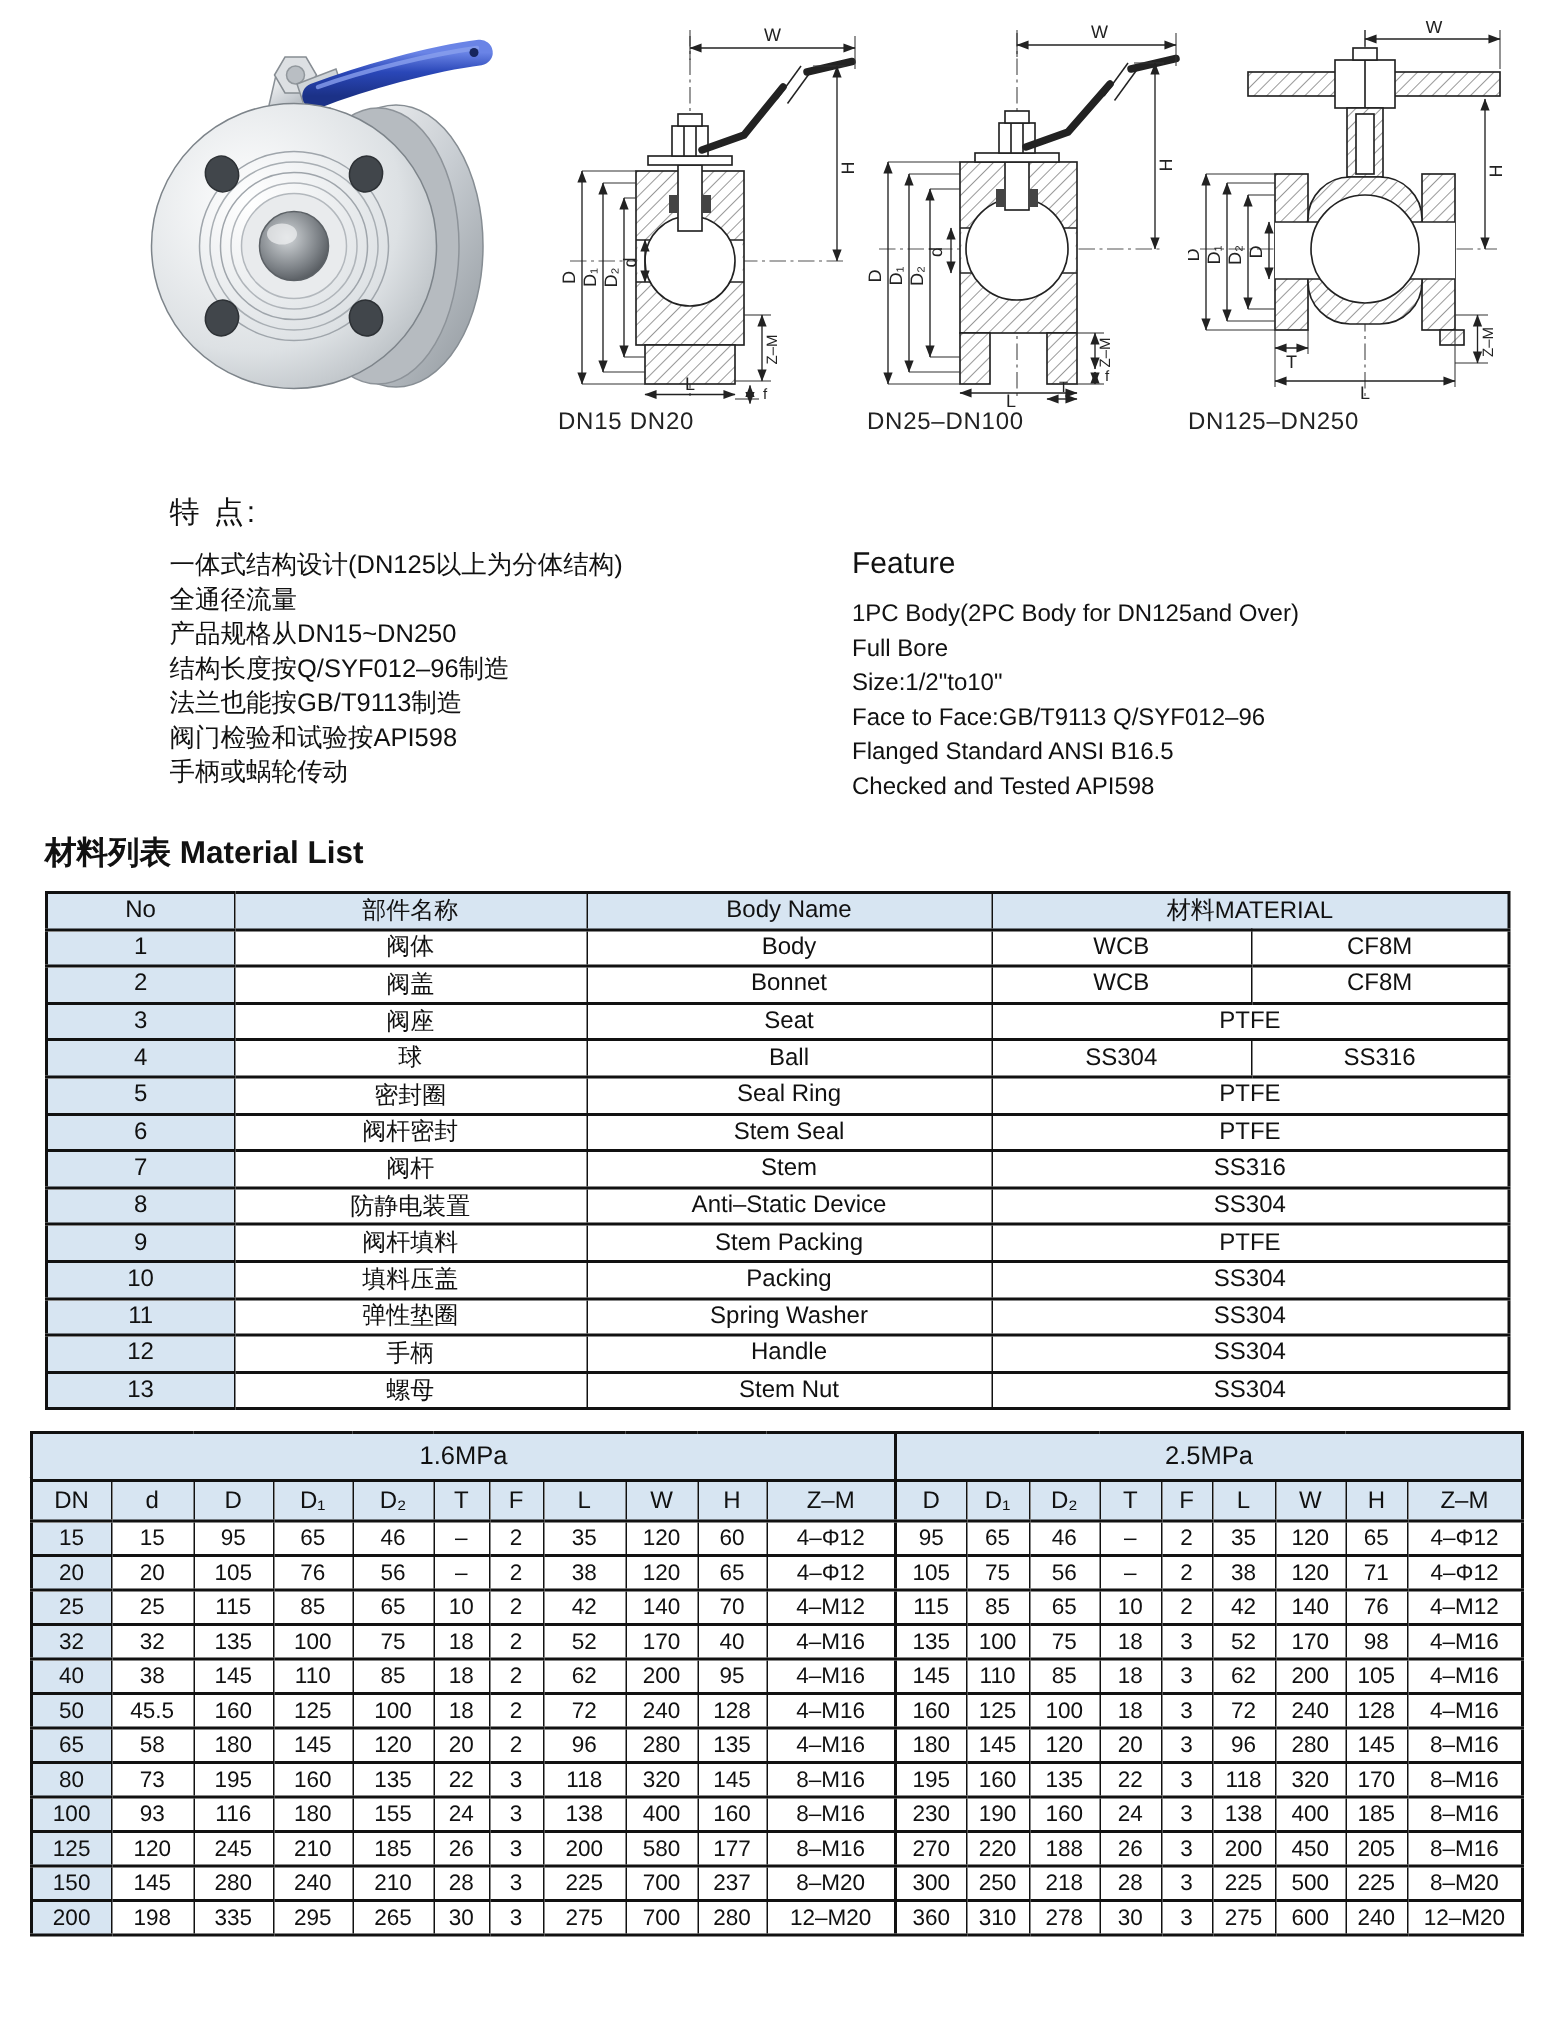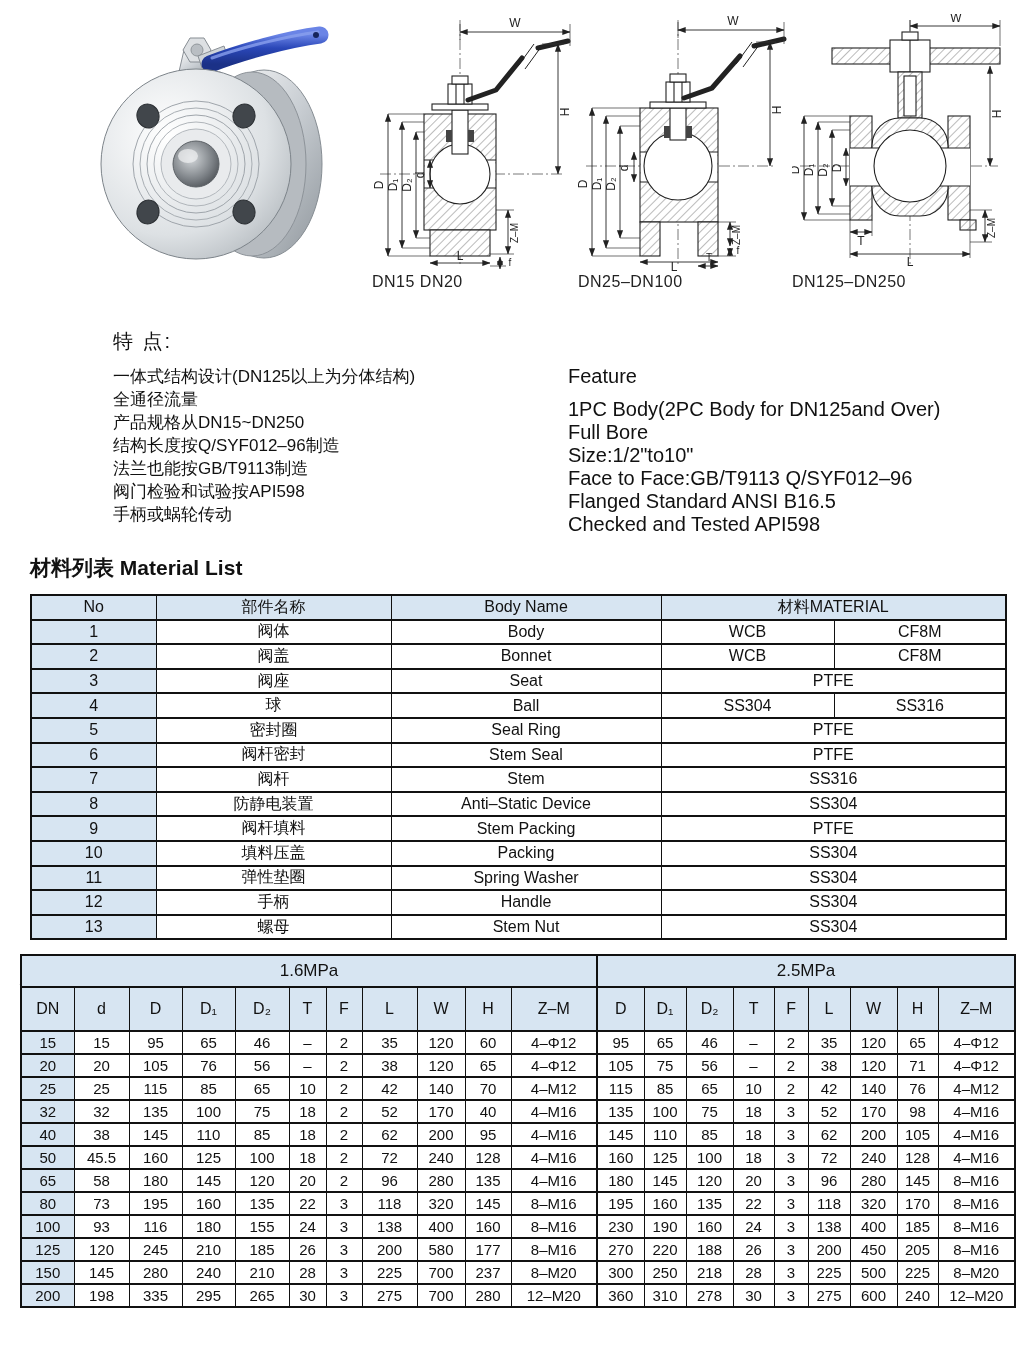--- a/index.html
+++ b/index.html
@@ -26,21 +26,21 @@
   .brk  { stroke:#222; stroke-width:1; fill:none; }
   .dtxt { font-size:12px; }
   .stxt { font-size:10px; }
 
   
   .feat-cn { position:absolute; left:113px; top:328px; width:445px; }
   .feat-en { position:absolute; left:568px; top:326px; width:460px;margin-top:39px; }
   .feat-title { font-size:20px; font-weight:normal; letter-spacing:2px; margin-bottom:10px; }
   .feat-en .feat-title { letter-spacing:0; }
   .f-line { font-size:17px; line-height:23px; }
-  .feat-en .f-line { font-size:20px; line-height:23px; }
+  .feat-en .f-line { font-size:16px; line-height:23px; }
 
   
   .sec-title { position:absolute; font-size:21px; font-weight:bold; color:#111;text-align:right; }
   #mat-title { left:30px; top:554px; }
   #dim-title { left:20px; top:962px; }
 
   
   table { border-collapse:collapse; table-layout:fixed; background:#fff; }
   .mat-table { position:absolute; left:30px; top:594px; width:975px; border:2.5px solid #111; }
   .mat-table th, .mat-table td {
@@ -54,21 +54,21 @@
 
   
   .dim-table { position:absolute; left:20px; top:954px; width:994px; border:2.5px solid #111; }
   .dim-table th, .dim-table td {
     border-left:1px solid #111; border-right:1px solid #111;
     border-top:2px solid #111; border-bottom:2px solid #111;
     text-align:center; vertical-align:middle; font-weight:normal;
     padding:0 1px; overflow:hidden; white-space:nowrap;
   }
   .dim-table .grp { height:32px; font-size:17px; background:#d7e5f2; }
-  .dim-table .hd  { height:44px; font-size:16px; background:#d7e5f2; }
+  .dim-table .hd  { height:27px; font-size:16px; background:#d7e5f2; }
   .dim-table td   { height:23px; font-size:15px; }
   .sep { border-left:2.5px solid #111 !important; }
 </style>
 </head>
 <body>
 
 <div class="page">
 
   <div class="photo">
     <svg width="256" height="266" viewBox="0 0 256 266">

